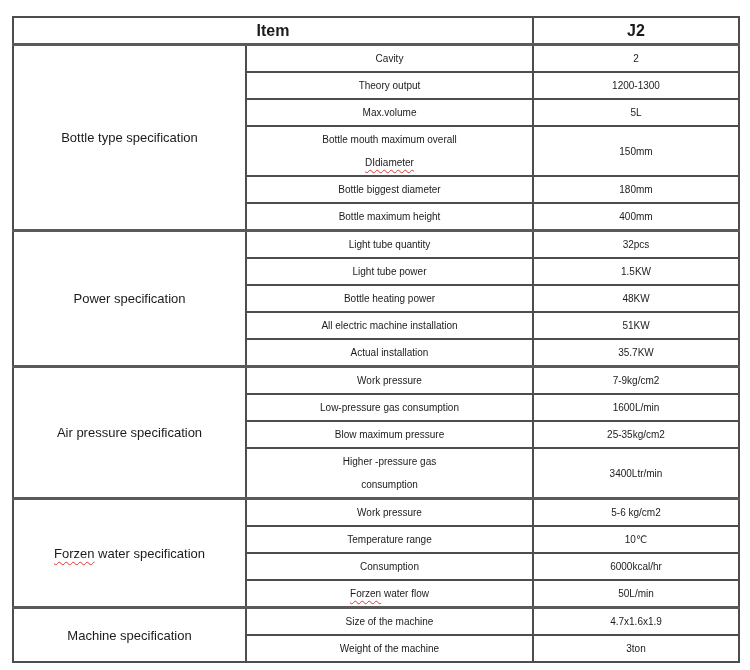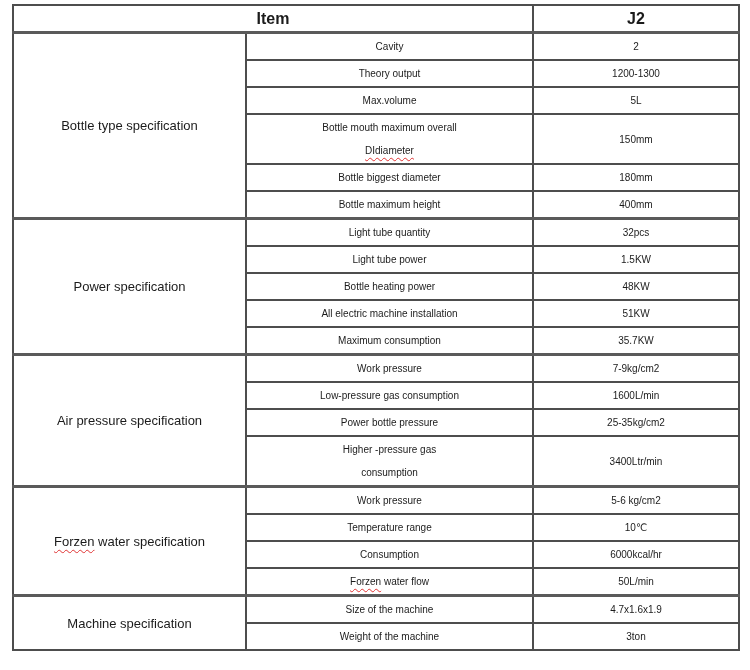--- a/index.html
+++ b/index.html
@@ -7,21 +7,21 @@
     margin: 0;
     padding: 0;
     background: #ffffff;
     font-family: "Liberation Sans", "DejaVu Sans", sans-serif;
     color: #1b1b1b;
   }
   .page {
     width: 750px;
     height: 670px;
     background: #ffffff;
-    padding: 4px 0 0 12px;
+    padding: 16px 0 0 12px;
     overflow: hidden;
   }
   table.spec-table {
     border-collapse: collapse;
     table-layout: fixed;
     width: 726px;
     border: 2px solid #323232;
   }
   col.col-category { width: 233px; }
   col.col-item     { width: 287px; }
@@ -117,37 +117,37 @@
       </tr>
       <tr>
         <td>Bottle heating power</td>
         <td>48KW</td>
       </tr>
       <tr>
         <td>All electric machine installation</td>
         <td>51KW</td>
       </tr>
       <tr>
-        <td>Maximum consumption</td>
+        <td>Actual installation</td>
         <td>35.7KW</td>
       </tr>
     </tbody>
 
     <tbody class="section">
       <tr>
         <td rowspan="4" class="category-cell">Air pressure specification</td>
         <td>Work pressure</td>
         <td>7-9kg/cm2</td>
       </tr>
       <tr>
         <td>Low-pressure gas consumption</td>
         <td>1600L/min</td>
       </tr>
       <tr>
-        <td>Power bottle pressure</td>
+        <td>Blow maximum pressure</td>
         <td>25-35kg/cm2</td>
       </tr>
       <tr>
         <td>
           <div class="cell-line">Higher -pressure gas</div>
           <div class="cell-line">consumption</div>
         </td>
         <td>3400Ltr/min</td>
       </tr>
     </tbody>

